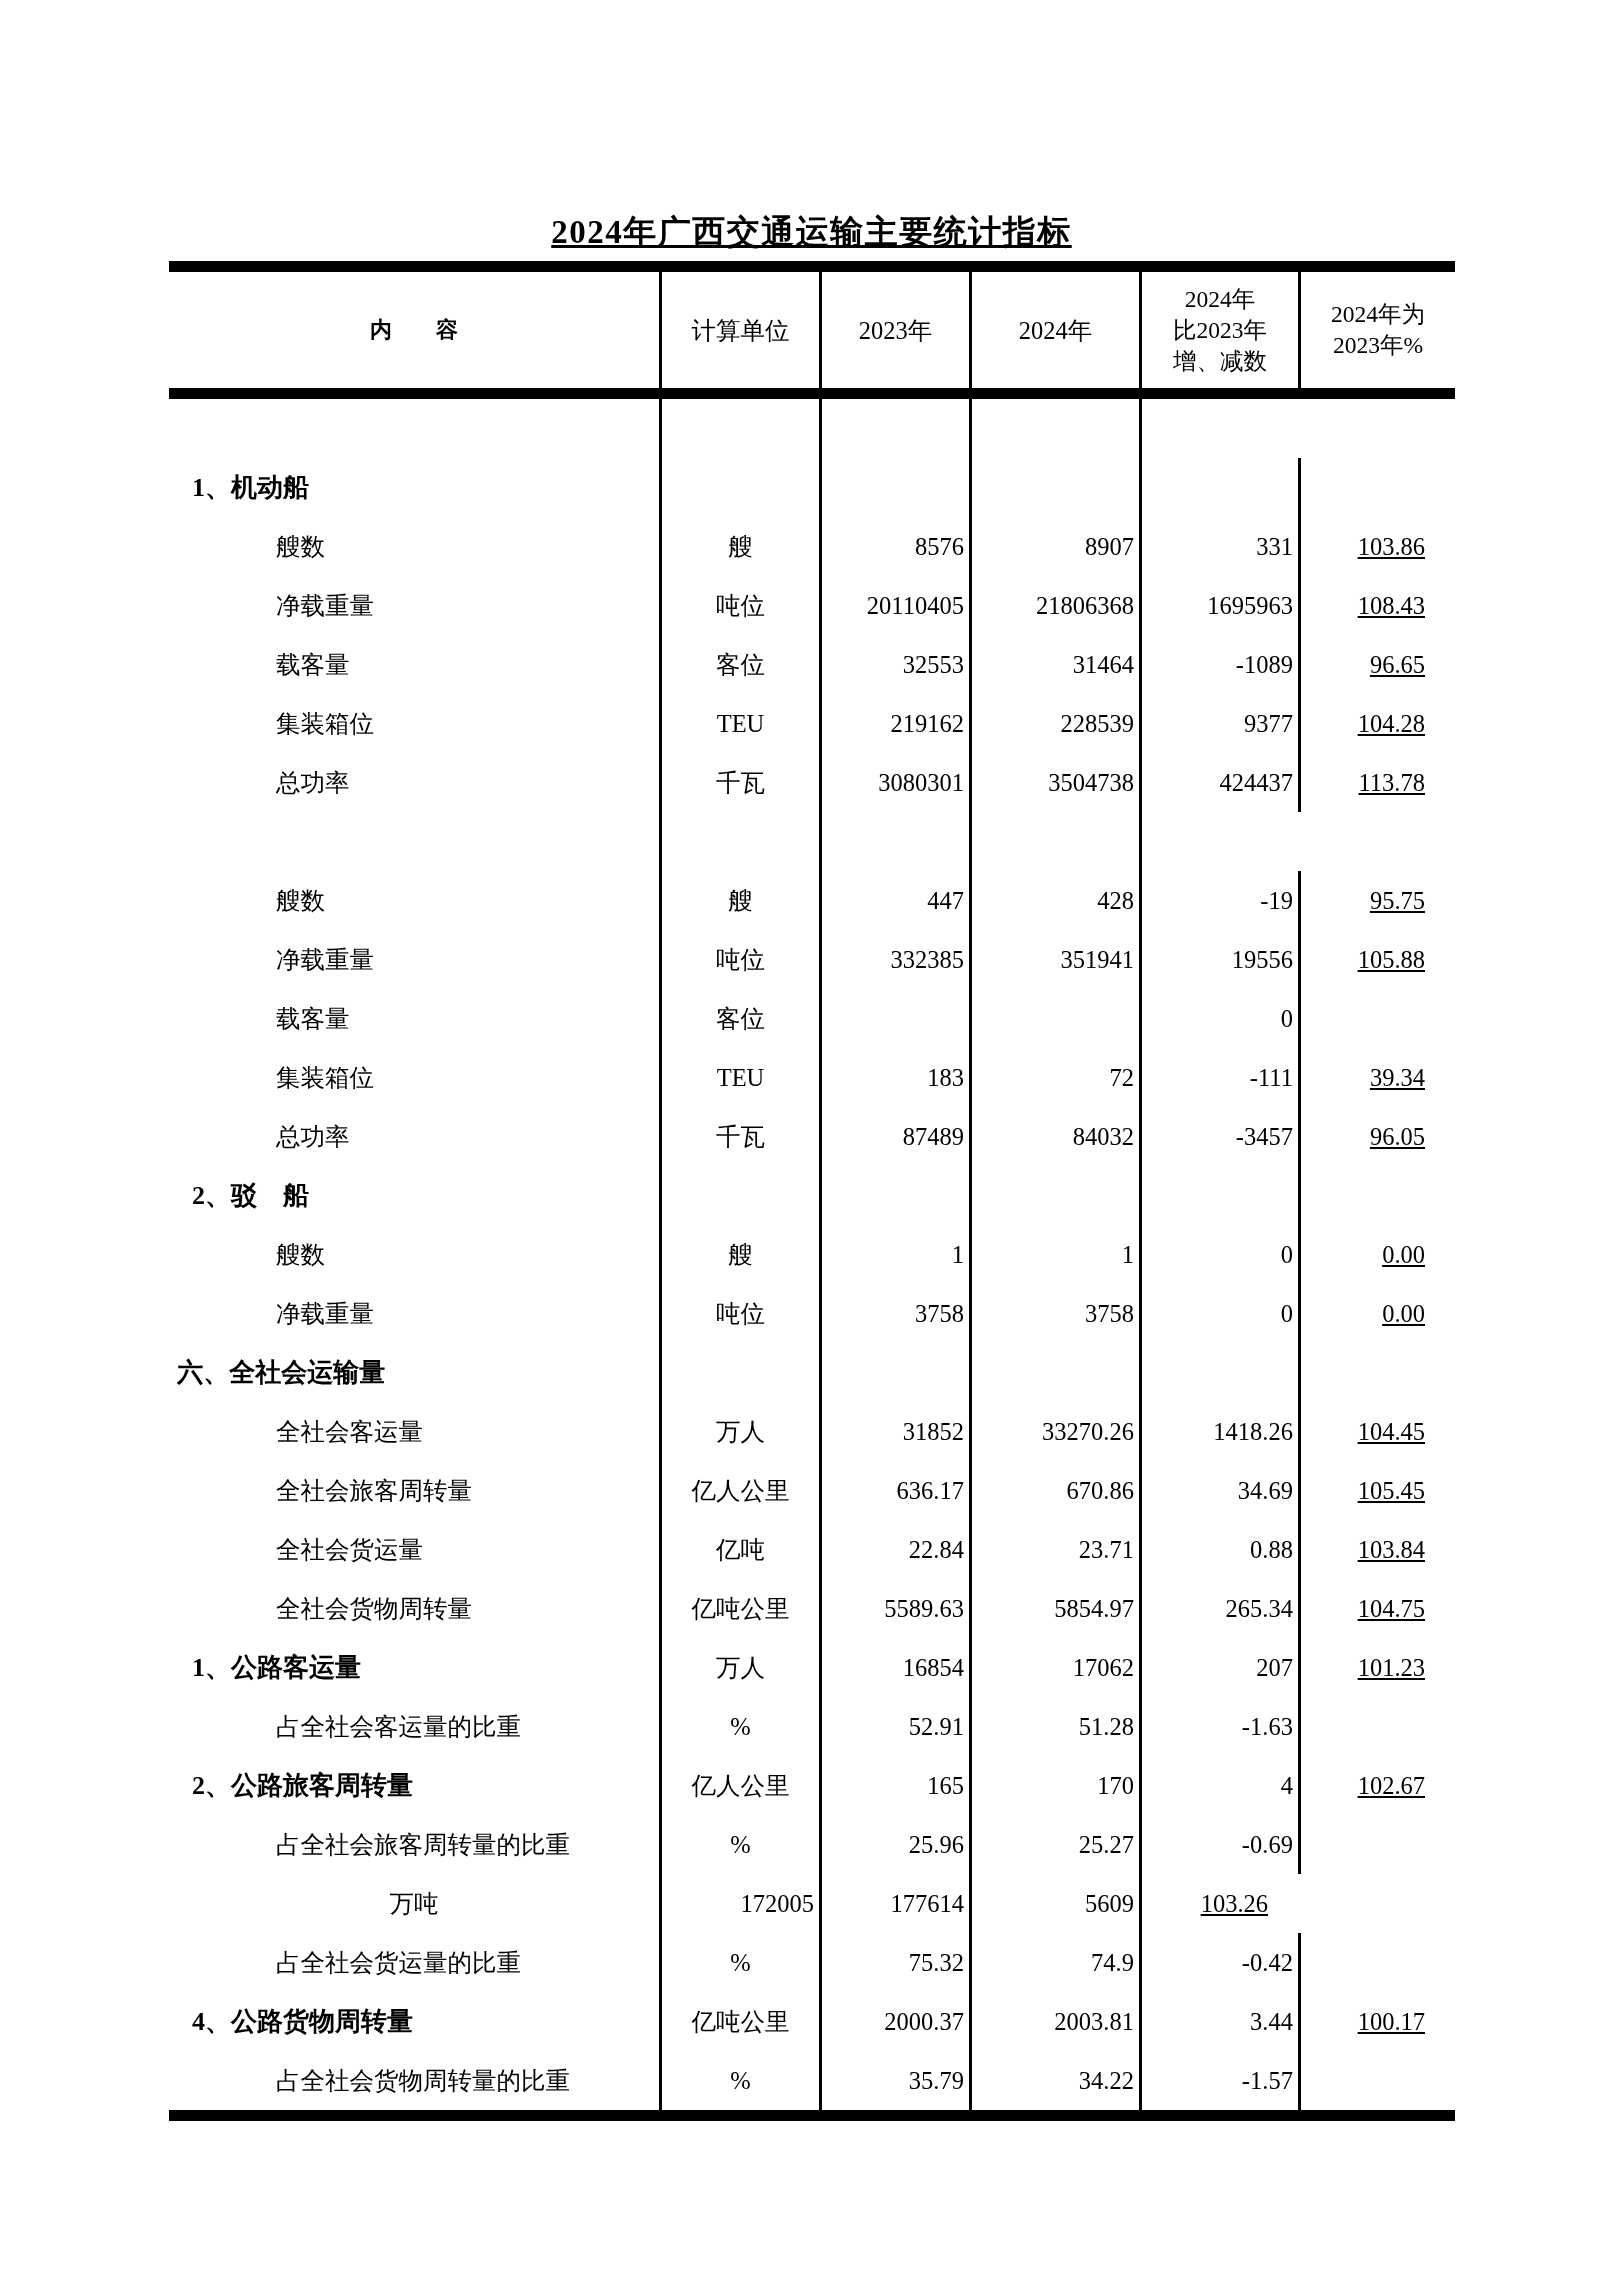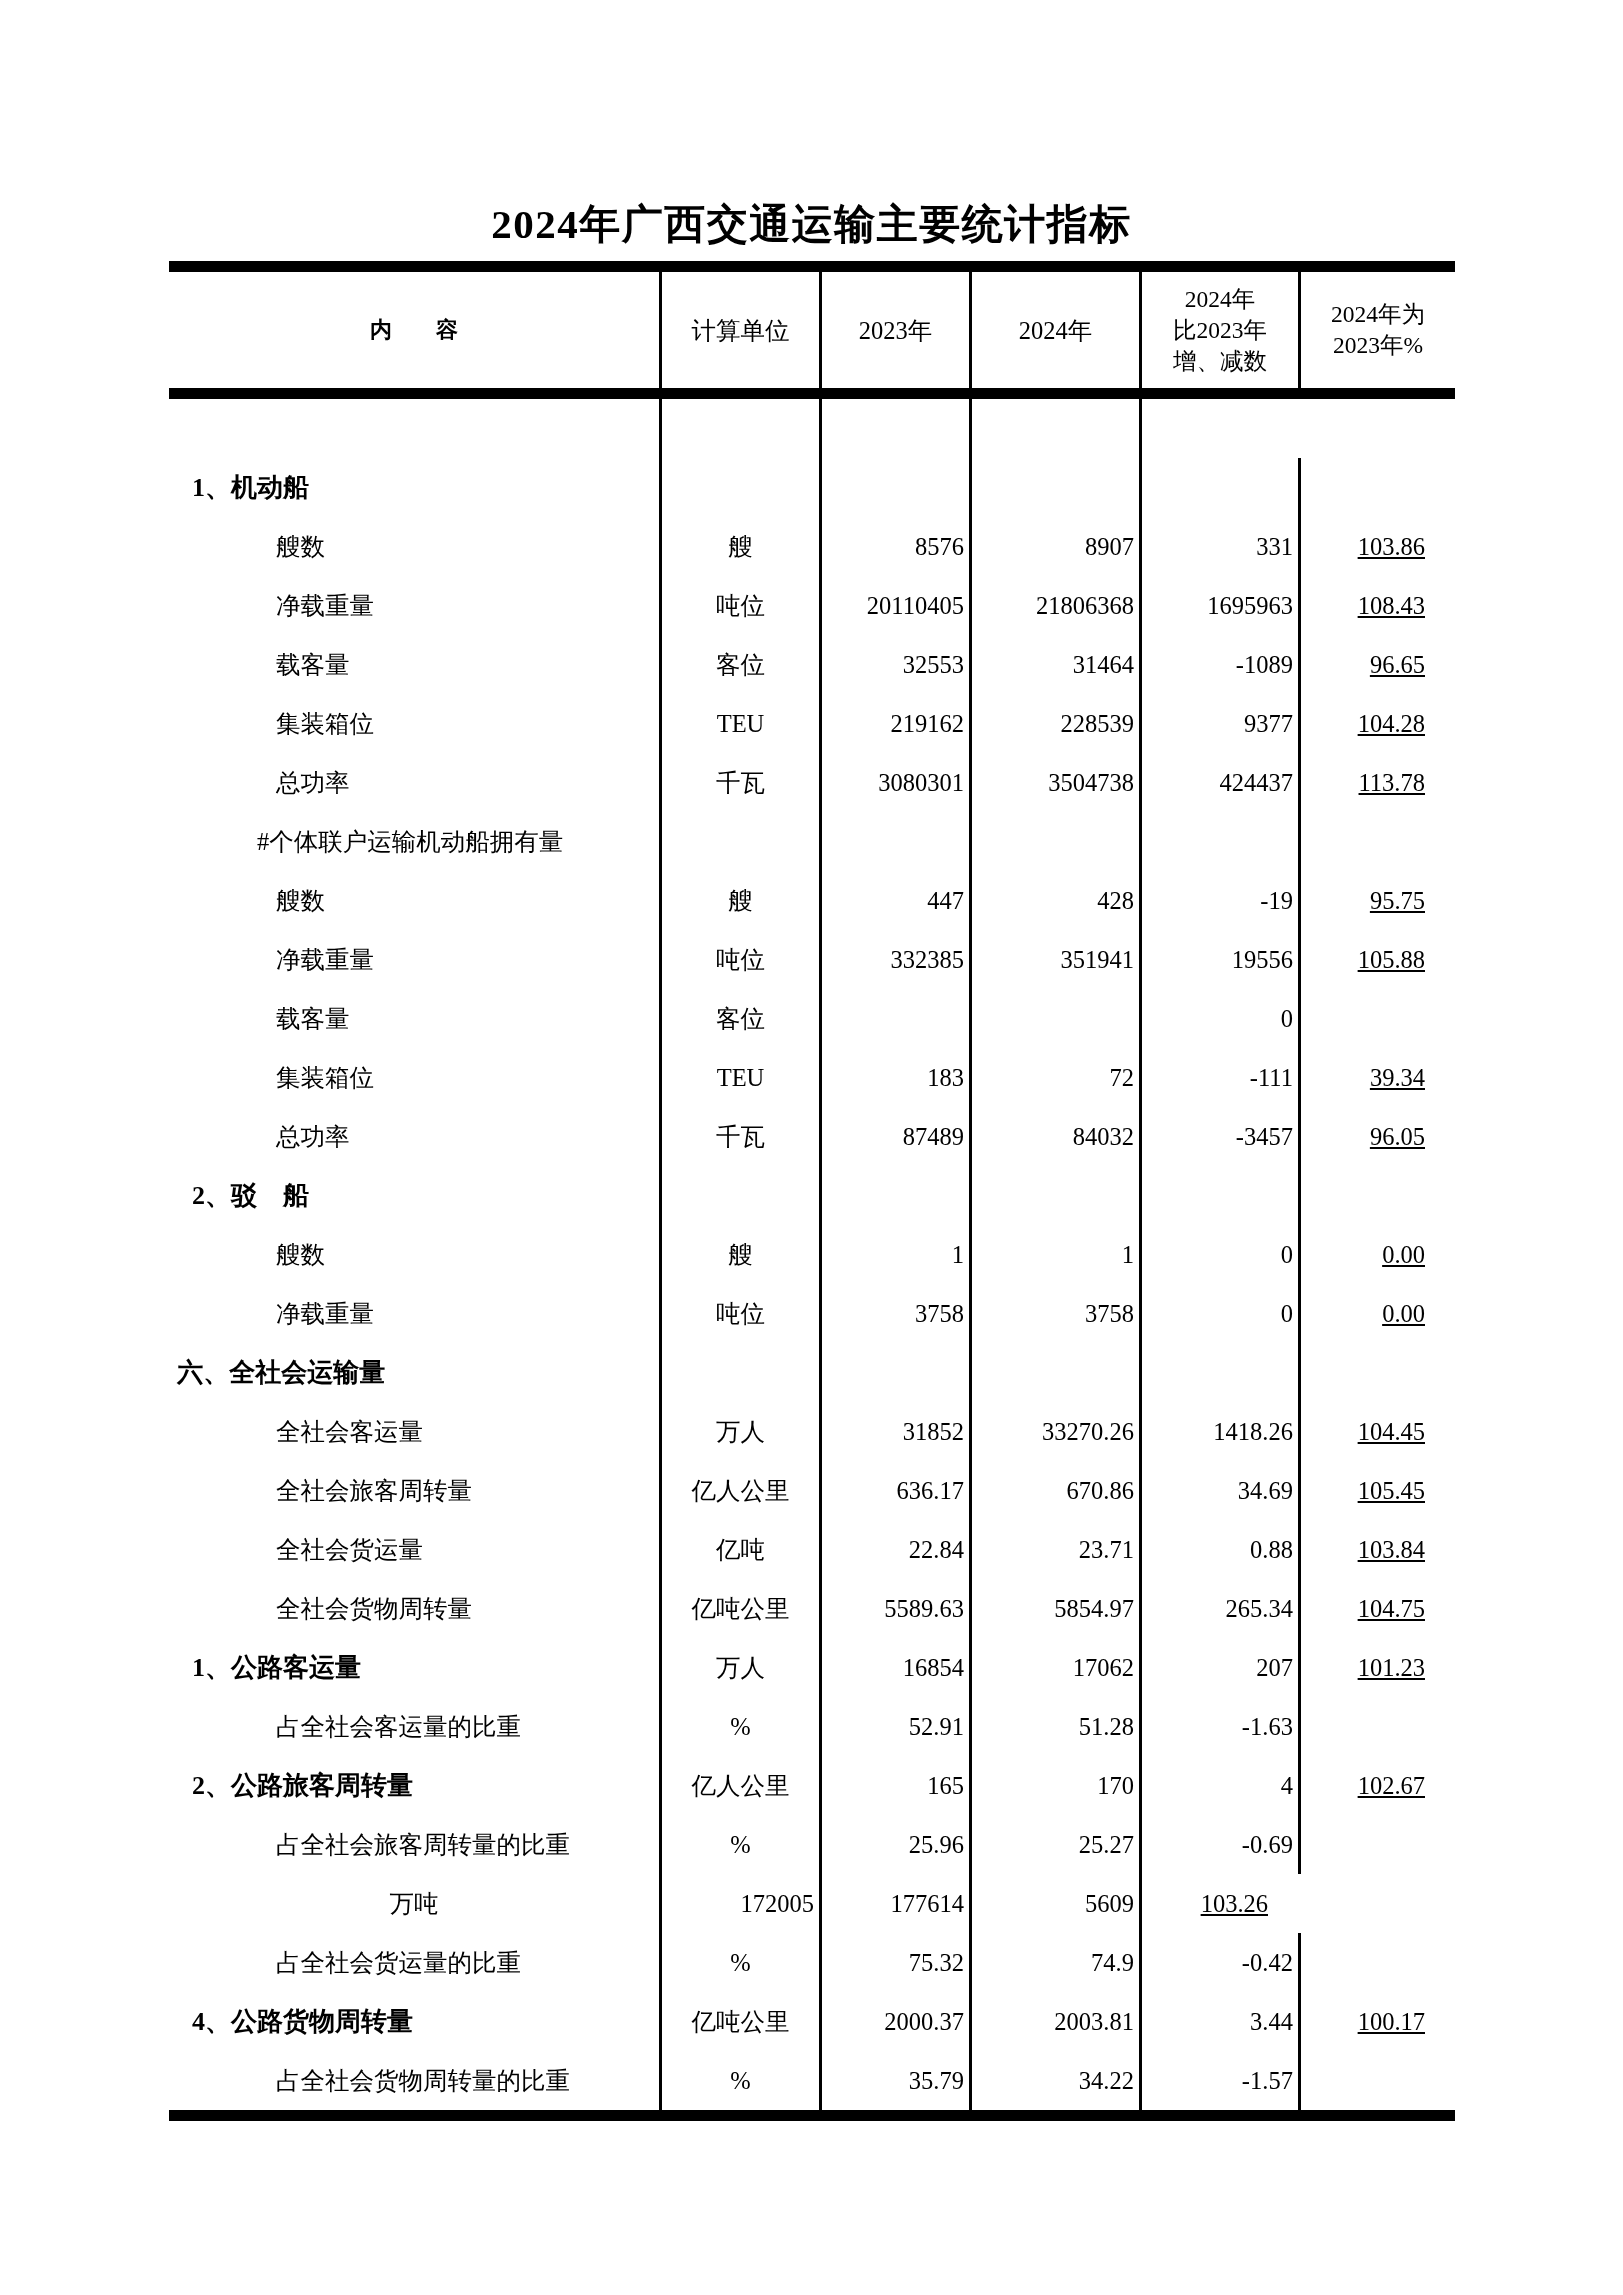--- a/index.html
+++ b/index.html
@@ -7,28 +7,29 @@
     position:relative;
     width:1623px;
     height:2295px;
     background:#ffffff;
     color:#000000;
     font-family:"Liberation Serif","DejaVu Serif",serif;
     overflow:hidden;
   }
   .title{
     position:absolute;
-    top:197px;
+    top:210px;
     left:0;
     width:100%;
     margin:0;
     text-align:center;
-    font-size:41px;
+    font-size:33px;
     font-weight:700;
     letter-spacing:1.5px;
+    text-decoration:underline;
   }
   .stat-table{
     position:absolute;
     left:169px;
     top:261px;
     width:1286px;
     border-top:11.2px solid #000;
     border-bottom:11.2px solid #000;
     box-sizing:content-box;
   }
@@ -148,21 +149,20 @@
   </div>
         <div class="tr r-sub">
     <div class="td c-label">总功率</div>
     <div class="td c-unit">千瓦</div>
     <div class="td c-num">3080301</div>
     <div class="td c-num">3504738</div>
     <div class="td c-num">424437</div>
     <div class="td c-pct">113.78</div>
   </div>
         <div class="tr r-hash">
-    <div class="td c-label">#个体联户运输机动船拥有量</div>
     <div class="td c-unit"></div>
     <div class="td c-num"></div>
     <div class="td c-num"></div>
     <div class="td c-num"></div>
     <div class="td c-pct"></div>
   </div>
         <div class="tr r-sub">
     <div class="td c-label">艘数</div>
     <div class="td c-unit">艘</div>
     <div class="td c-num">447</div>

